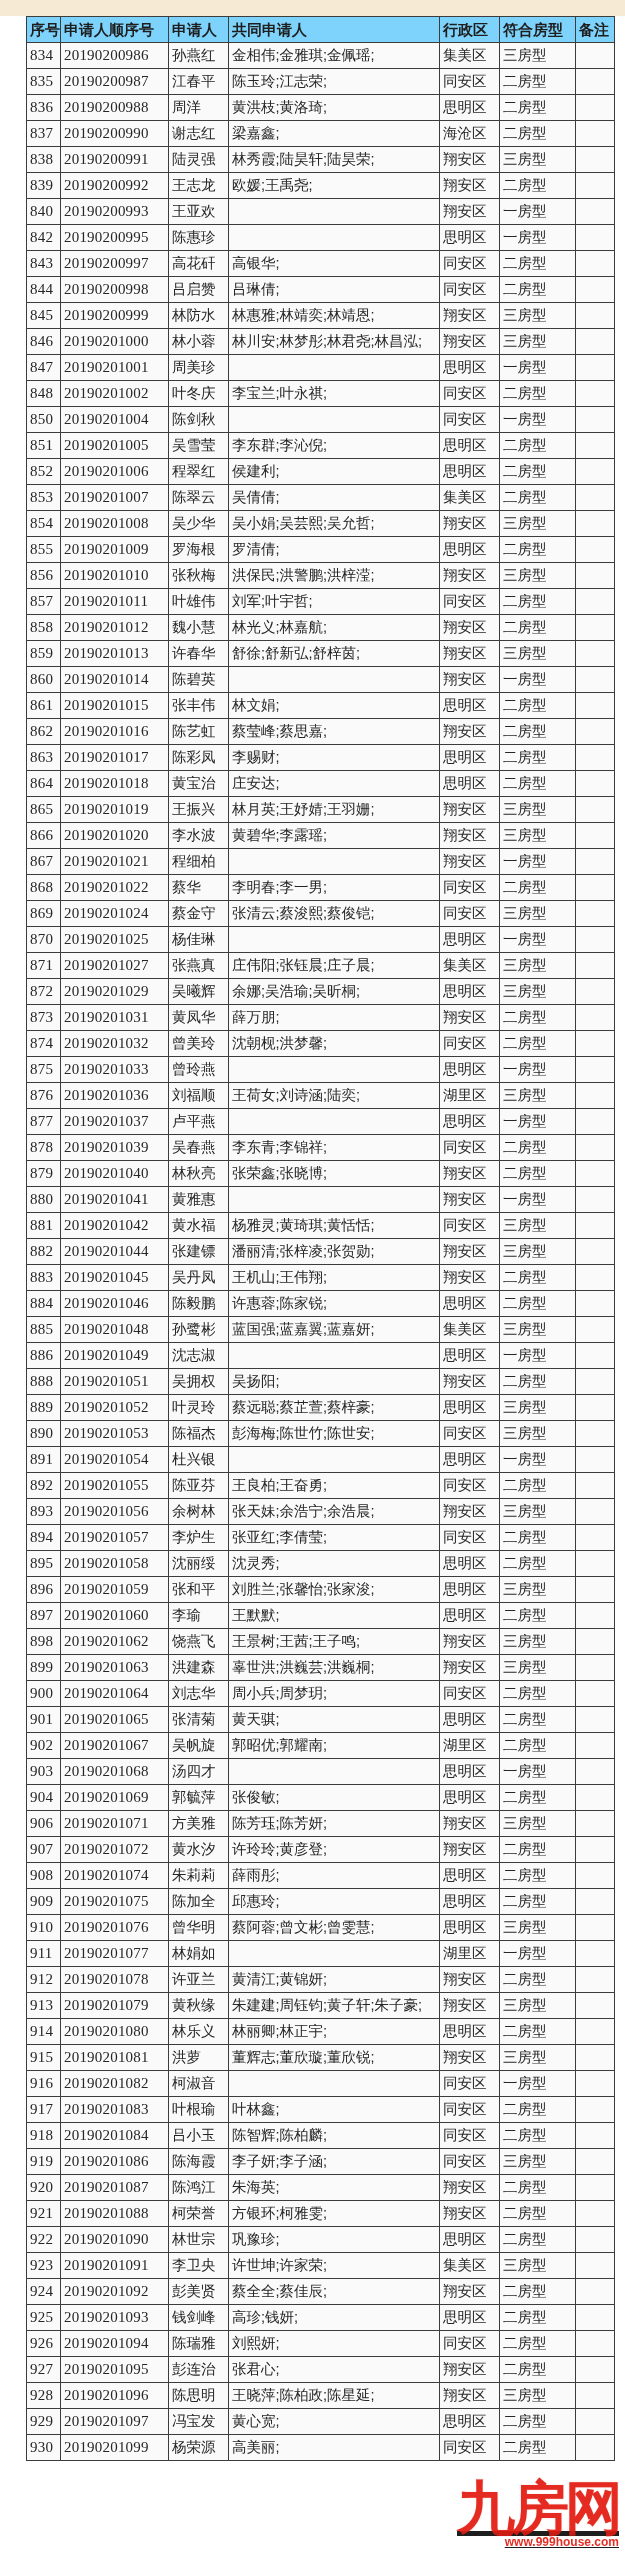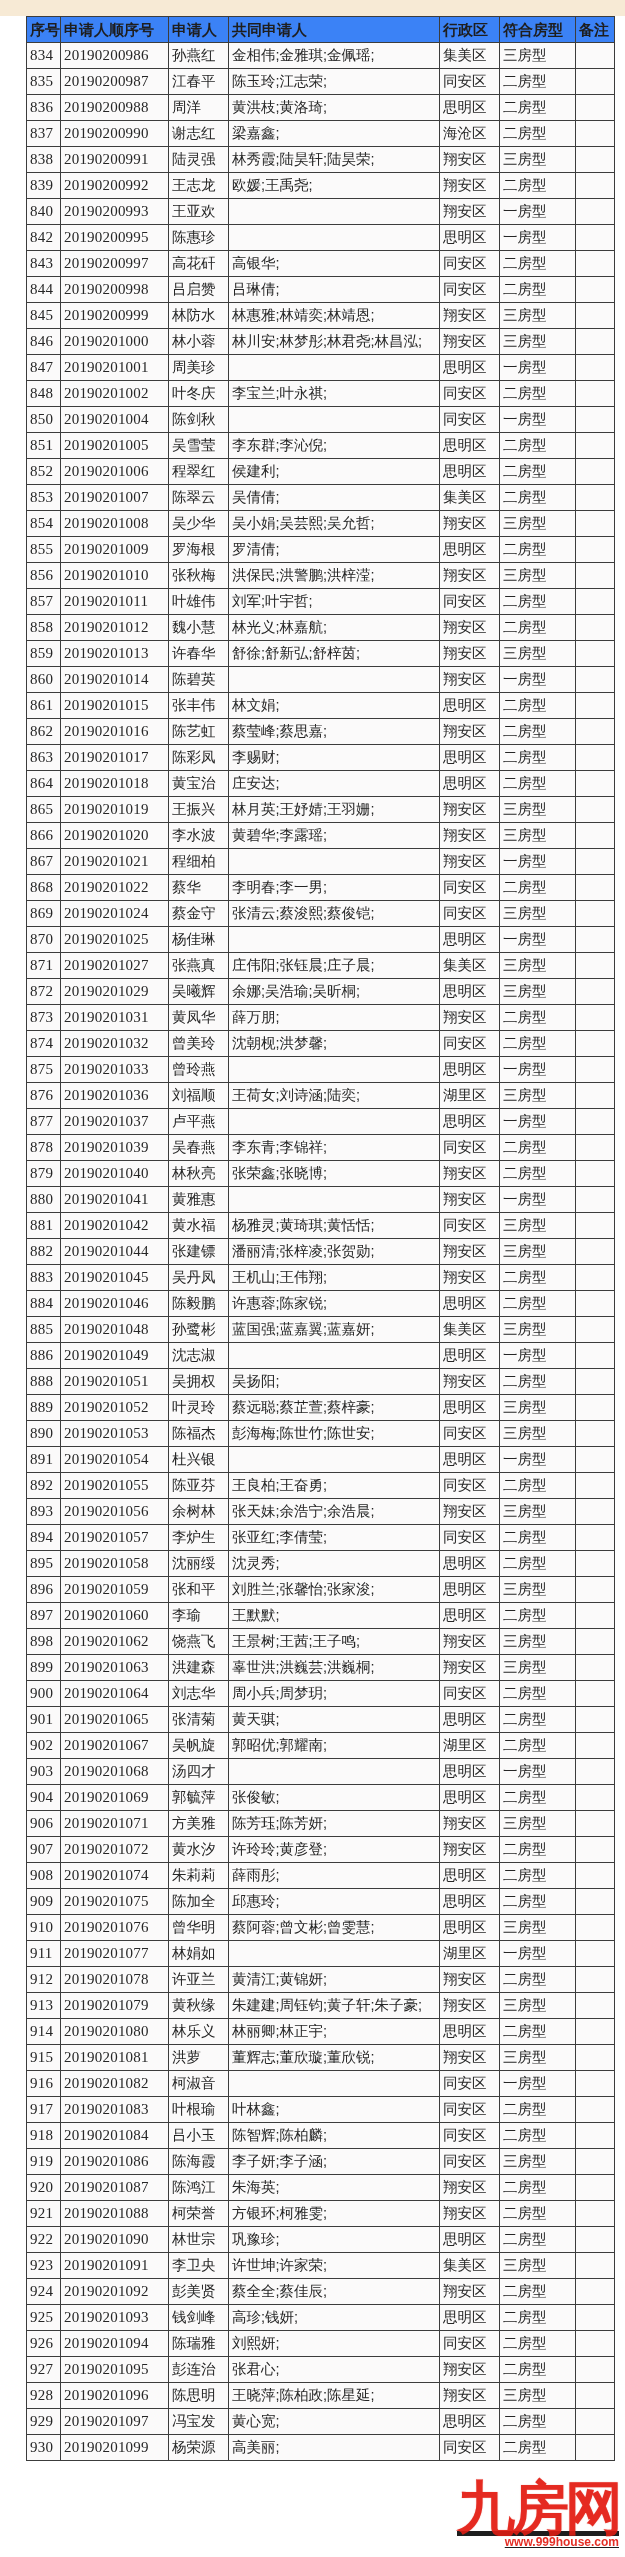--- a/index.html
+++ b/index.html
@@ -25,21 +25,21 @@
     border:1px solid #3c3c3c;
     padding:1px 2px 1px 3px;
     font-size:14.5px;
     line-height:1.28;
     vertical-align:middle;
     text-align:left;
     overflow:hidden;
     word-break:break-all;
   }
   th{
-    background:#3b82f6;
+    background:#7dd3fc;
     font-weight:bold;
     font-size:15px;
     padding:3px 2px 3px 3px;
     white-space:nowrap;
   }
   td{height:23px;background:#fbfafa;color:#262626;}
   td.num{
     font-family:"Liberation Serif", serif;
     font-size:15px;
     letter-spacing:0.2px;

